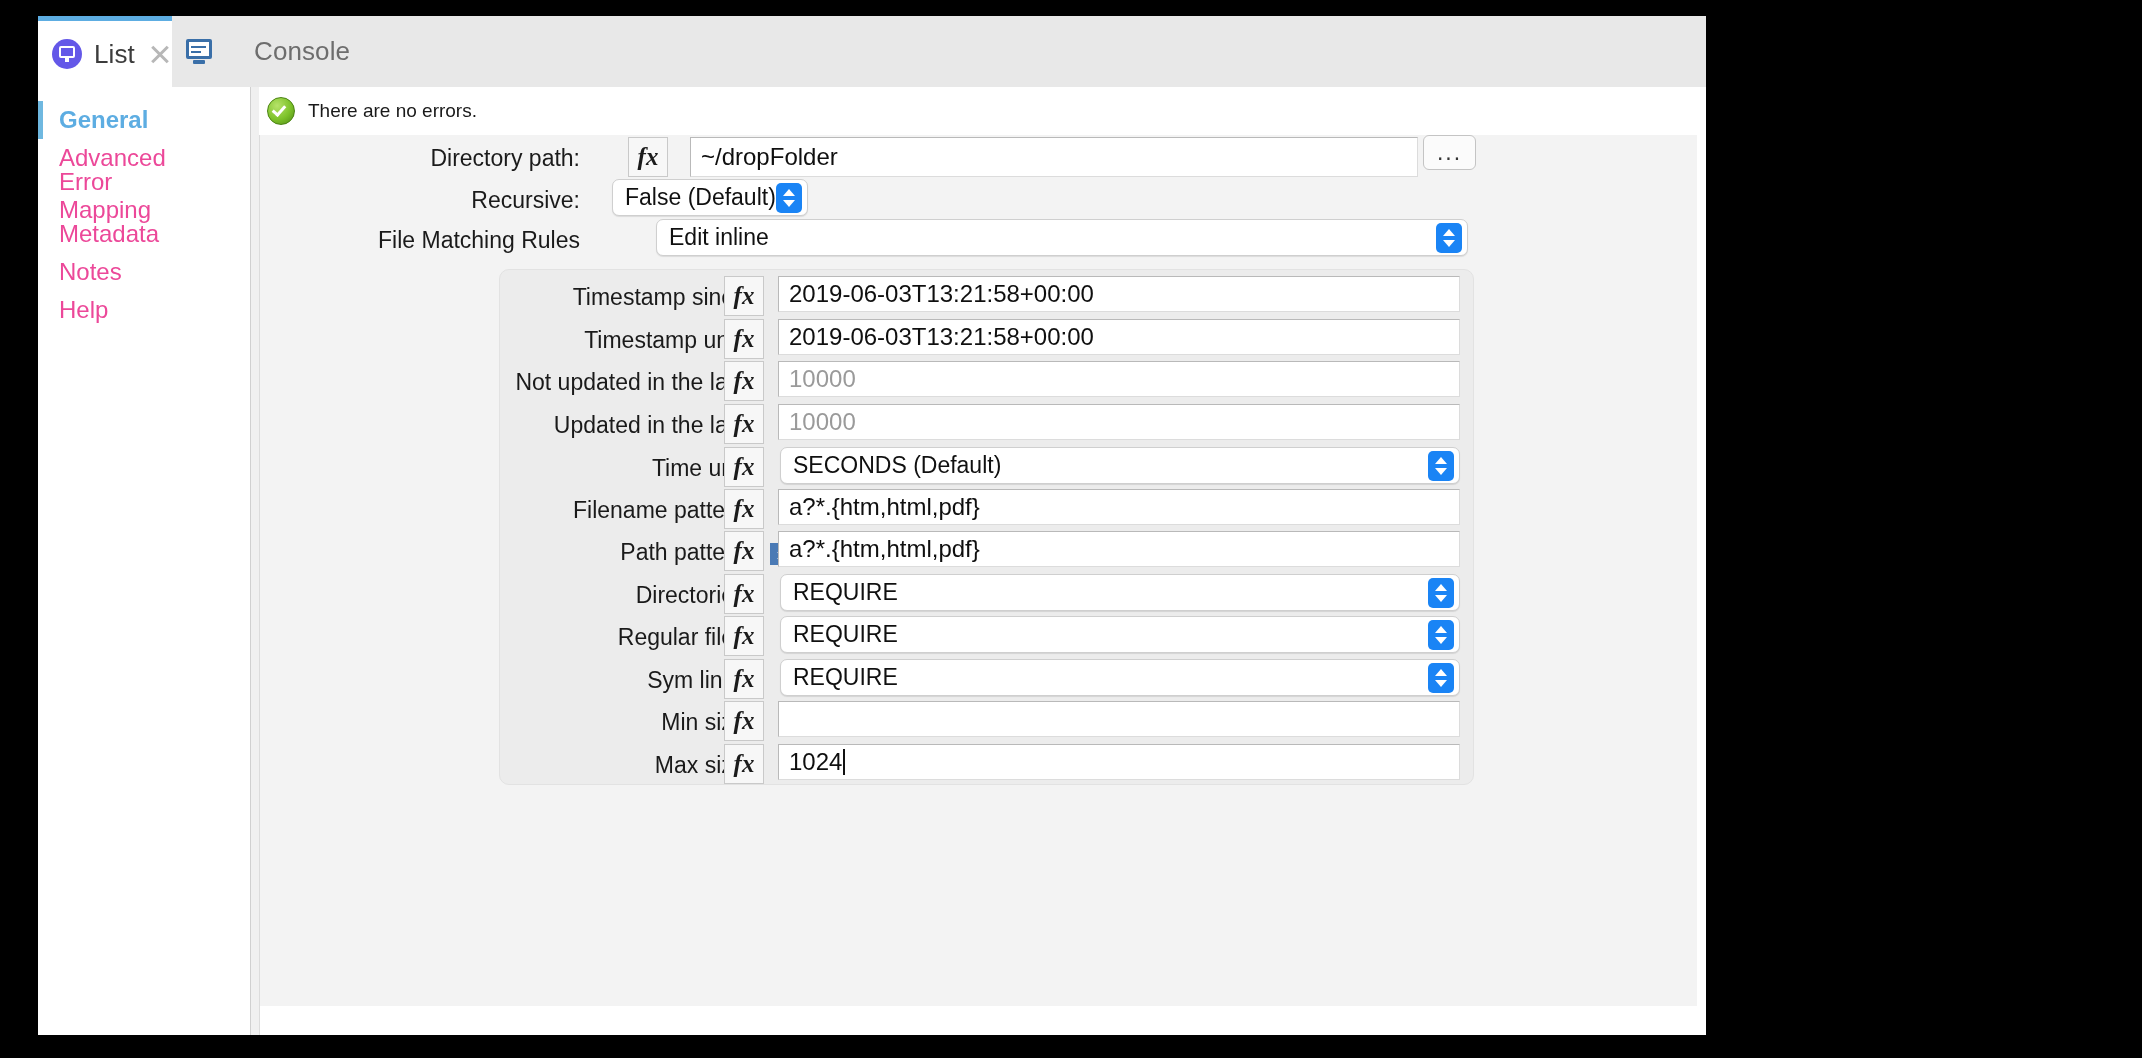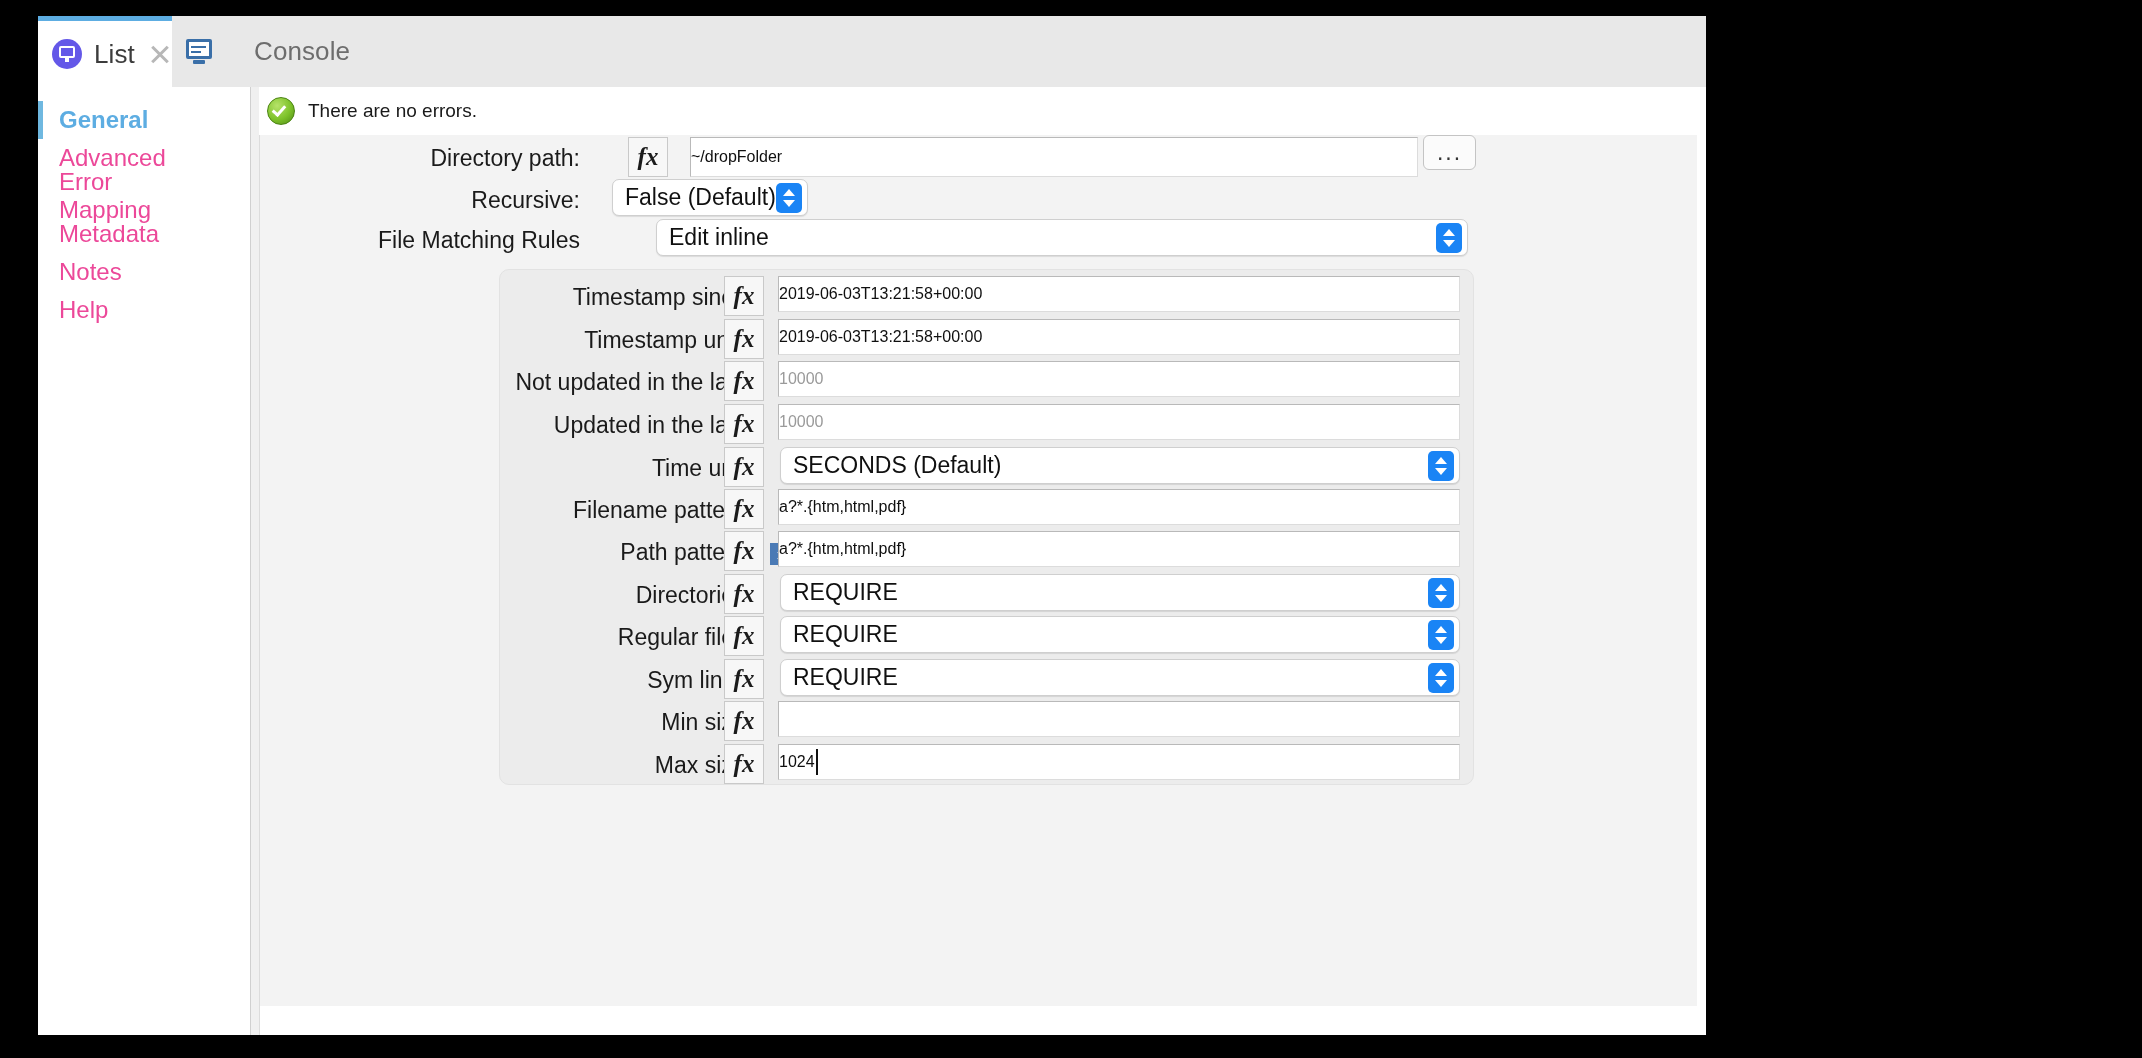--- a/index.html
+++ b/index.html
@@ -234,23 +234,24 @@
   }
 
   
   .tfield {
     position: absolute;
     background: #ffffff;
     border: 1px solid #b9b9b9;
     border-bottom-color: #dcdcdc;
     border-right-color: #dcdcdc;
     box-sizing: border-box;
-    font-size: 16px;
+    font-size: 24px;
     color: #0f0f0f;
     display: flex; align-items: center;
+    padding-left: 10px;
     white-space: nowrap;
     overflow: hidden;
   }
   .tfield.placeholder { color: #9a9a9a; }
   .caret {
     display:inline-block; width:2px; height:26px; background:#111; margin-left:1px;
   }
 
   
   .popup {

